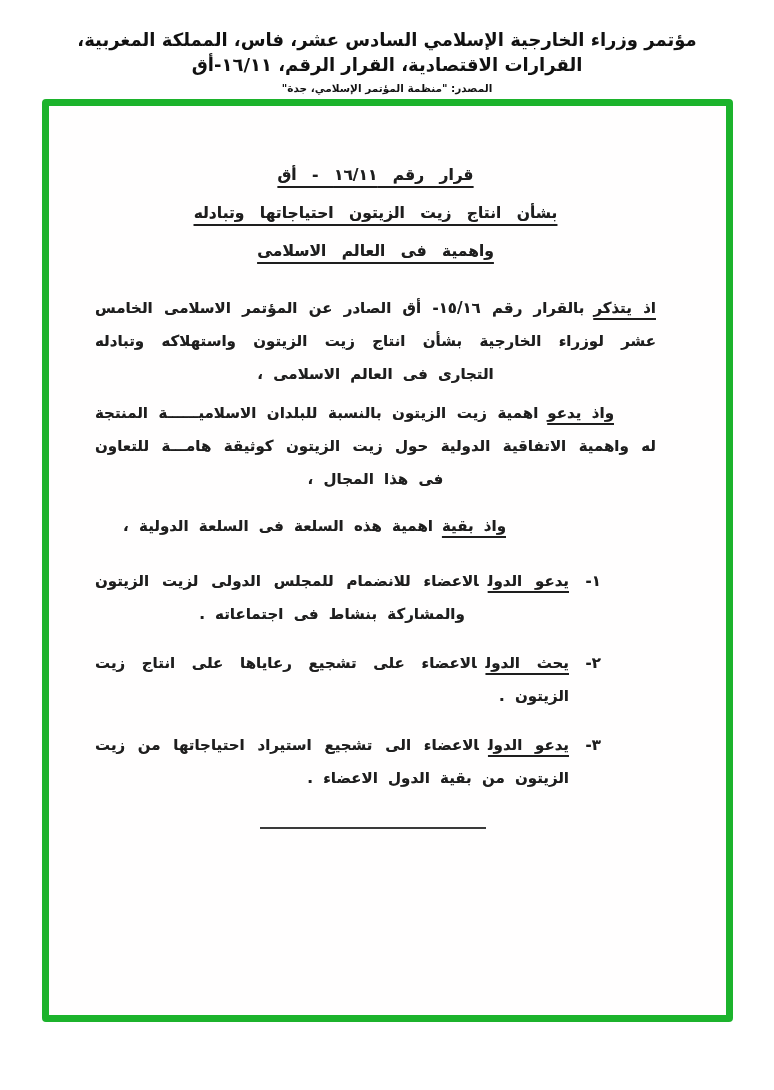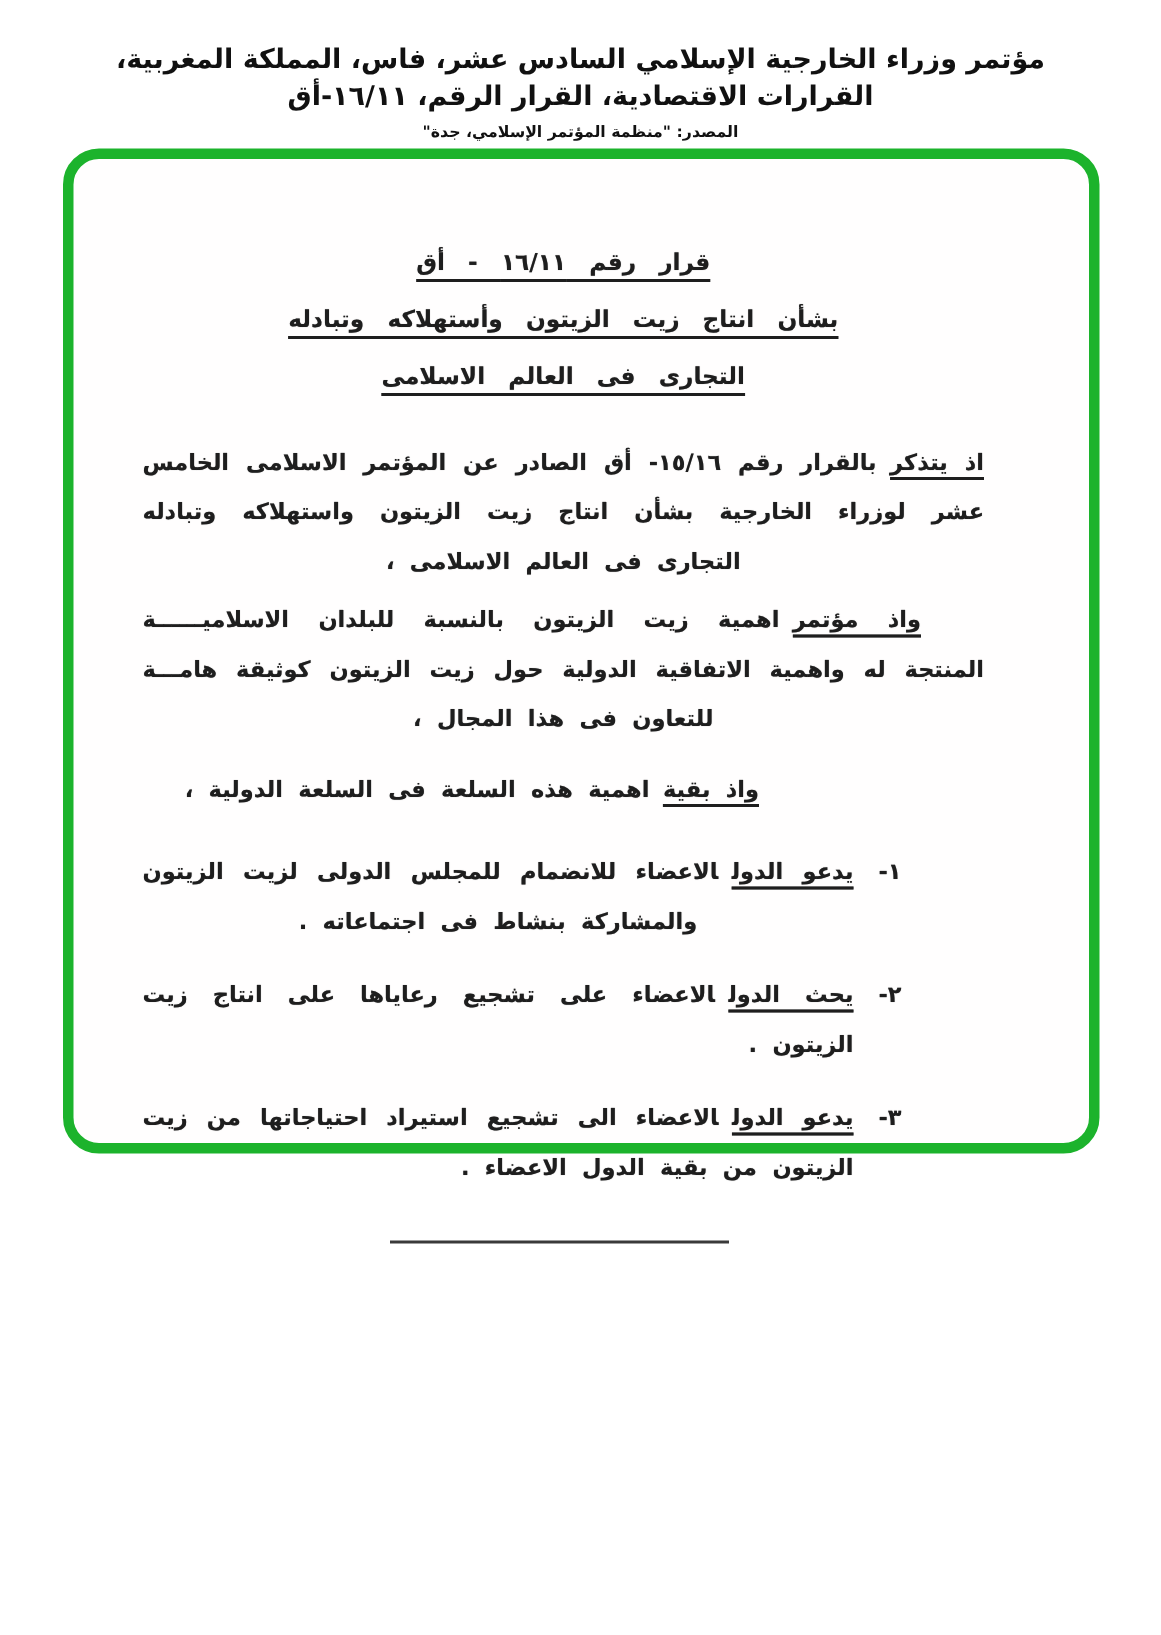--- a/index.html
+++ b/index.html
@@ -8,22 +8,22 @@
     font-family:"DejaVu Sans", sans-serif; overflow:hidden;
   }
 
   
   .cite { text-align:center; direction:rtl; color:#111; padding-top:27px; }
   .cite-main  { font-size:18px; font-weight:700; line-height:1.4; padding:0 40px; }
   .cite-src   { font-size:10.5px; font-weight:700; margin-top:5px; }
 
   
   .frame {
-    position:absolute; left:42px; top:99px; width:691px; height:670px;
-    box-sizing:border-box; border:7px solid #1cb32c; border-radius:24px;
+    position:absolute; left:42px; top:99px; width:691px; height:923px;
+    box-sizing:border-box; border:7px solid #1cb32c; border-radius:4px;
     background:#fffefe;
   }
 
   
   .doc {
     direction:rtl; color:#1e1e1e; font-weight:700; font-size:15px;
     padding:50px 70px 0 46px; word-spacing:5px;
     text-shadow:0 0 .5px rgba(20,20,20,.55);
   }
 
@@ -59,28 +59,28 @@
 <header class="cite">
   <div class="cite-main">مؤتمر وزراء الخارجية الإسلامي السادس عشر، فاس، المملكة المغربية، القرارات الاقتصادية، القرار الرقم، ١٦/١١-أق</div>
   <div class="cite-src">المصدر:  "منظمة المؤتمر الإسلامي، جدة"</div>
 </header>
 
 <div class="frame">
   <div class="doc">
 
     <div class="doc-title">
       <div class="title-line">قرار رقم ١٦/١١ - أق</div>
-      <div class="title-line">بشأن انتاج زيت الزيتون وأستهلاكه وتبادله</div>
-      <div class="title-line">التجارى فى العالم الاسلامى</div>
+      <div class="title-line">بشأن انتاج زيت الزيتون احتياجاتها وتبادله</div>
+      <div class="title-line">واهمية فى العالم الاسلامى</div>
     </div>
 
 
     <p class="para lastcent"><span class="p-lead">اذ يتذكر</span><span>بالقرار رقم ١٥/١٦- أق الصادر عن المؤتمر الاسلامى الخامس عشر لوزراء الخارجية بشأن انتاج زيت الزيتون واستهلاكه وتبادله التجارى فى العالم الاسلامى ،</span></p>
 
-    <p class="para indent lastcent"><span class="p-lead">واذ مؤتمر</span><span>اهمية زيت الزيتون بالنسبة للبلدان الاسلاميــــــة المنتجة له واهمية الاتفاقية الدولية حول زيت الزيتون كوثيقة هامـــة للتعاون فى هذا المجال ،</span></p>
+    <p class="para indent lastcent"><span class="p-lead">واذ يدعو</span><span>اهمية زيت الزيتون بالنسبة للبلدان الاسلاميــــــة المنتجة له واهمية الاتفاقية الدولية حول زيت الزيتون كوثيقة هامـــة للتعاون فى هذا المجال ،</span></p>
 
     <p class="para pulled"><span class="p-lead">واذ بقية</span><span>اهمية هذه السلعة فى السلعة الدولية ،</span></p>
 
     <div class="item first">
       <div class="item-num">١-</div>
       <div class="item-text lastcent"><span class="p-lead">يدعو الدول</span><span>الاعضاء للانضمام للمجلس الدولى لزيت الزيتون والمشاركة بنشاط فى اجتماعاته .</span></div>
     </div>
 
     <div class="item">
       <div class="item-num">٢-</div>

